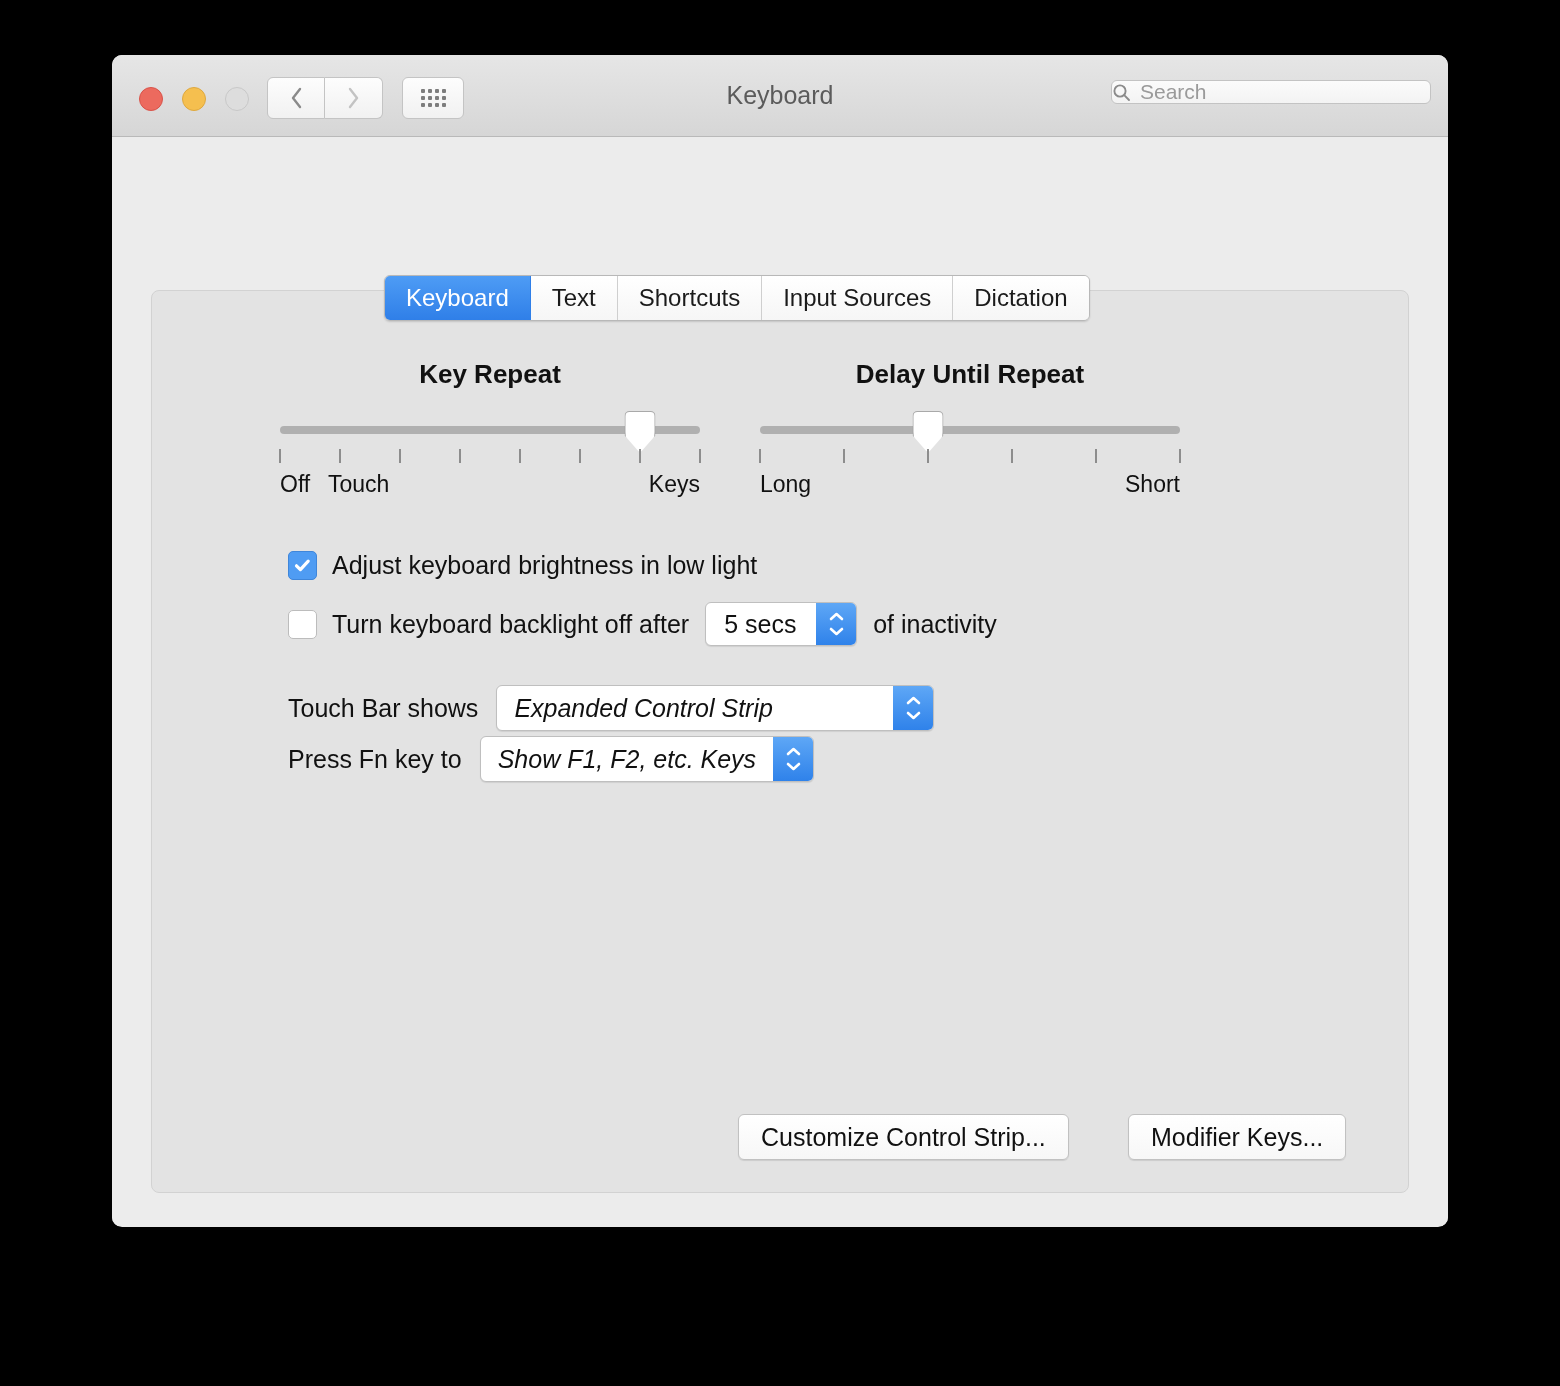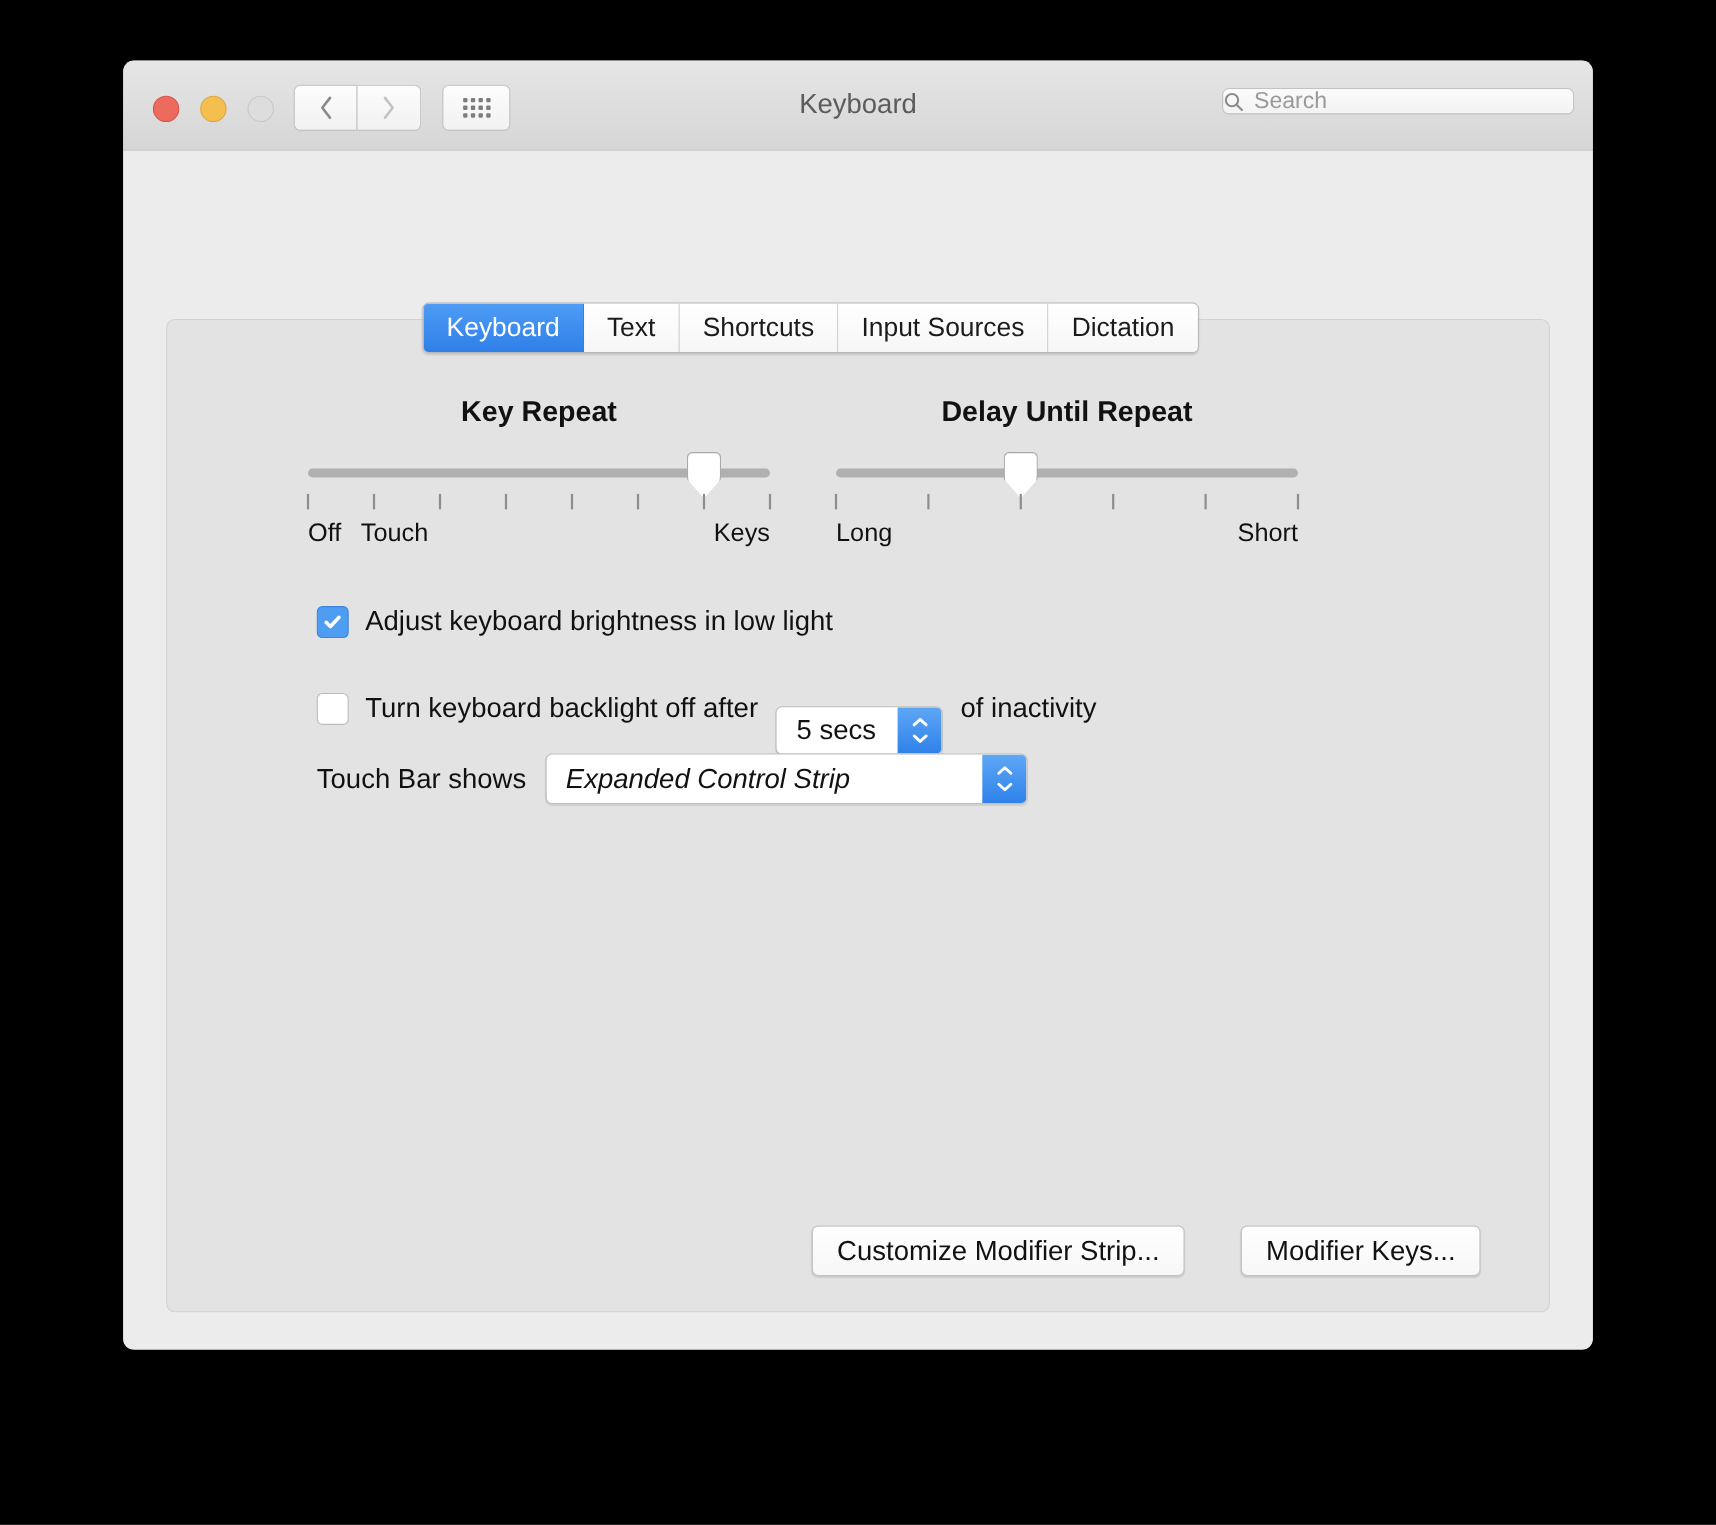--- a/index.html
+++ b/index.html
@@ -301,21 +301,21 @@
         <svg viewBox="0 0 19 19">
             <path d="M3.5 9.8 L7.4 13.6 L15.2 5.2"></path>
           </svg>
       </div>
       <div class="cb-label">Adjust keyboard brightness in low light</div>
     </div>
 
     <div class="checkrow" style="left:176px; top:465px;">
       <div class="cb off"></div>
       <div class="cb-label">Turn keyboard backlight off after</div>
-      <div class="stepper" style="margin-left:16px;margin-top:40px;">
+      <div class="stepper" style="margin-left:16px;">
         <div class="val">5 secs</div>
         <div class="bluearrows">
           <svg viewBox="0 0 17 11">
               <path d="M3 8 L8.5 3 L14 8"></path>
             </svg>
           <svg viewBox="0 0 17 11">
               <path d="M3 3 L8.5 8 L14 3"></path>
             </svg>
         </div>
       </div>
@@ -330,23 +330,37 @@
           <svg viewBox="0 0 17 11">
               <path d="M3 8 L8.5 3 L14 8"></path>
             </svg>
           <svg viewBox="0 0 17 11">
               <path d="M3 3 L8.5 8 L14 3"></path>
             </svg>
         </div>
       </div>
     </div>
 
+    <div class="popuprow" style="left:176px; top:599px;">
+      <span class="popup-label">Press Fn key to</span>
+      <div class="popup">
+        <div class="val">Show F1, F2, etc. Keys</div>
+        <div class="bluearrows">
+          <svg viewBox="0 0 17 11">
+              <path d="M3 8 L8.5 3 L14 8"></path>
+            </svg>
+          <svg viewBox="0 0 17 11">
+              <path d="M3 3 L8.5 8 L14 3"></path>
+            </svg>
+        </div>
+      </div>
+    </div>
 
 
     <div class="pbtn" style="left:626px; top:977px;">
-      <span>Customize Modifier Strip...</span>
+      <span>Customize Control Strip...</span>
     </div>
     <div class="pbtn" style="left:1016px; top:977px;">
       <span>Modifier Keys...</span>
     </div>
 
   </div>
 </div>
 
 </body></html>

